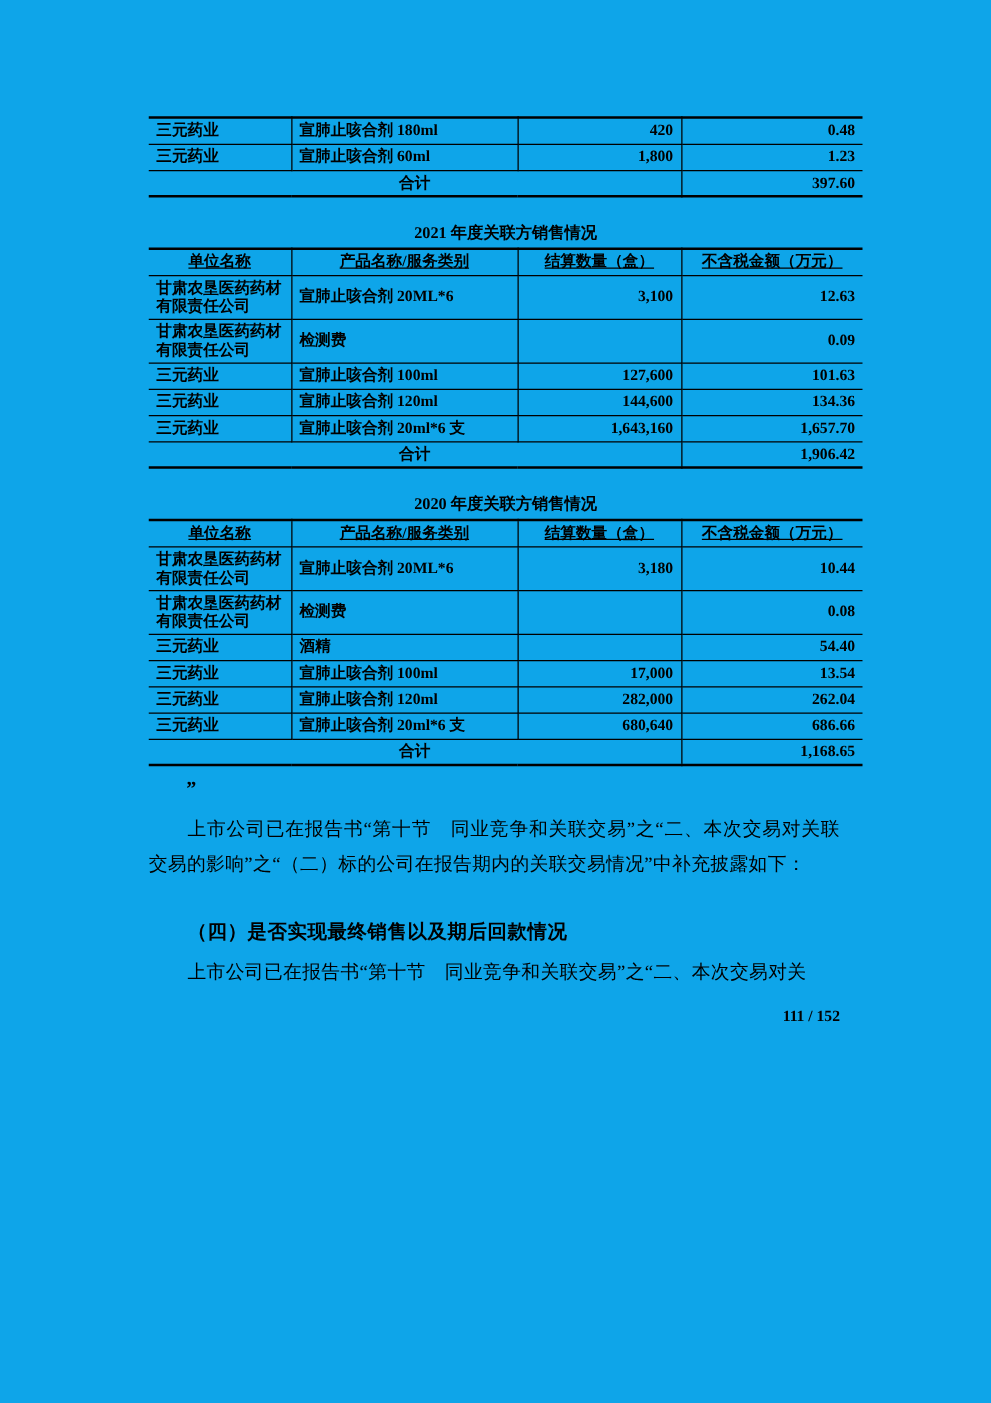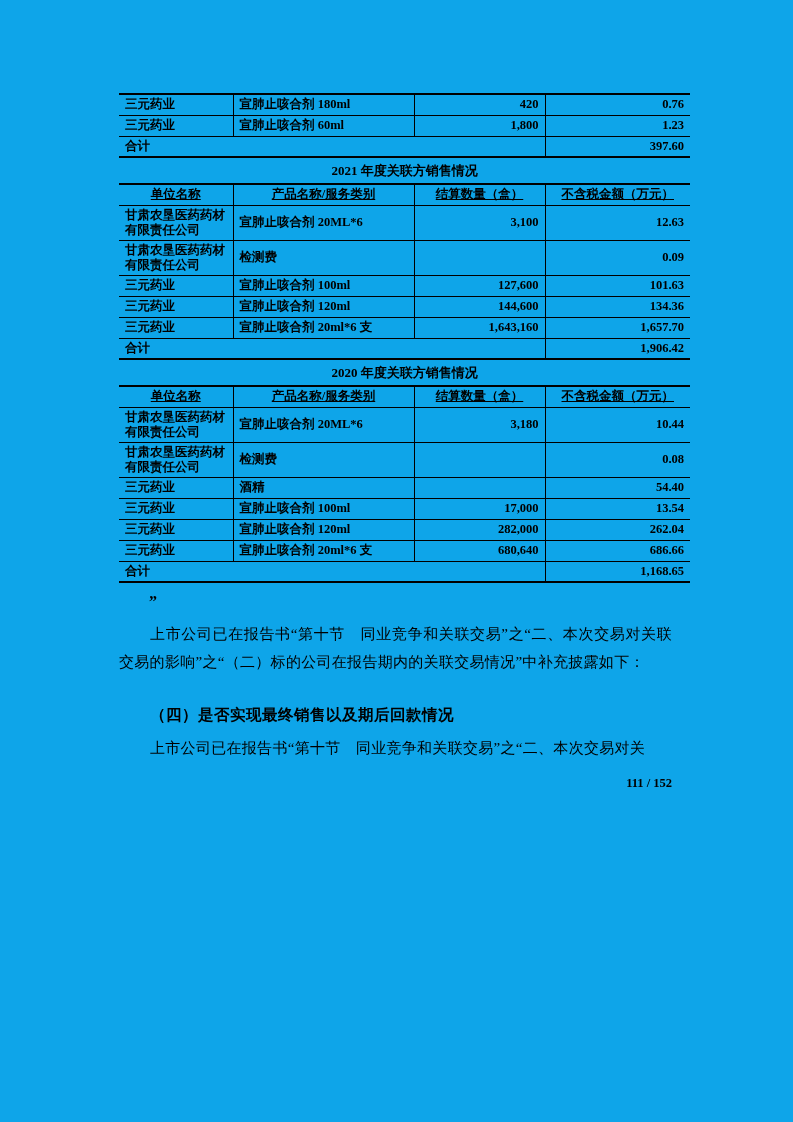--- a/index.html
+++ b/index.html
@@ -42,28 +42,28 @@
   table.tbl td:last-child { border-right: none; }
   table.tbl tr:last-child td { border-bottom: none; }
   .col-unit { width: 114px; }
   .col-prod { width: 181px; }
   .col-qty  { width: 131px; }
   .col-amt  { width: 145px; }
   td.c-unit { text-align: left; padding-left: 8px; }
   td.c-prod { text-align: left; padding-left: 8px; white-space: nowrap; }
   td.c-num  { text-align: right; padding-right: 9px; white-space: nowrap; }
   td.c-hdr  { text-align: center; white-space: nowrap; text-decoration: underline; }
-  td.c-total { }
+  td.c-total { text-align: center; }
   .tbl-title {
     width: 571px;
     text-align: center;
     font-weight: 700;
     font-size: 13px;
     line-height: 20px;
-    padding: 3px 0 2px 0;
+    padding: 18px 0 2px 0;
     font-family: "Liberation Serif", serif;
   }
   
   .text-block { width: 553px; }
   .closing-quote {
     margin-top: 9px;
     padding-left: 30px;
     font-size: 16px;
     font-weight: 700;
     line-height: 20px;
@@ -114,21 +114,21 @@
           <col class="col-unit">
           <col class="col-prod">
           <col class="col-qty">
           <col class="col-amt">
         </colgroup>
       <tbody>
         <tr>
           <td class="c-unit">三元药业</td>
           <td class="c-prod">宣肺止咳合剂 180ml</td>
           <td class="c-num">420</td>
-          <td class="c-num">0.76</td>
+          <td class="c-num">0.48</td>
         </tr>
         <tr>
           <td class="c-unit">三元药业</td>
           <td class="c-prod">宣肺止咳合剂 60ml</td>
           <td class="c-num">1,800</td>
           <td class="c-num">1.23</td>
         </tr>
         <tr>
           <td class="c-total" colspan="3">合计</td>
           <td class="c-num">397.60</td>

